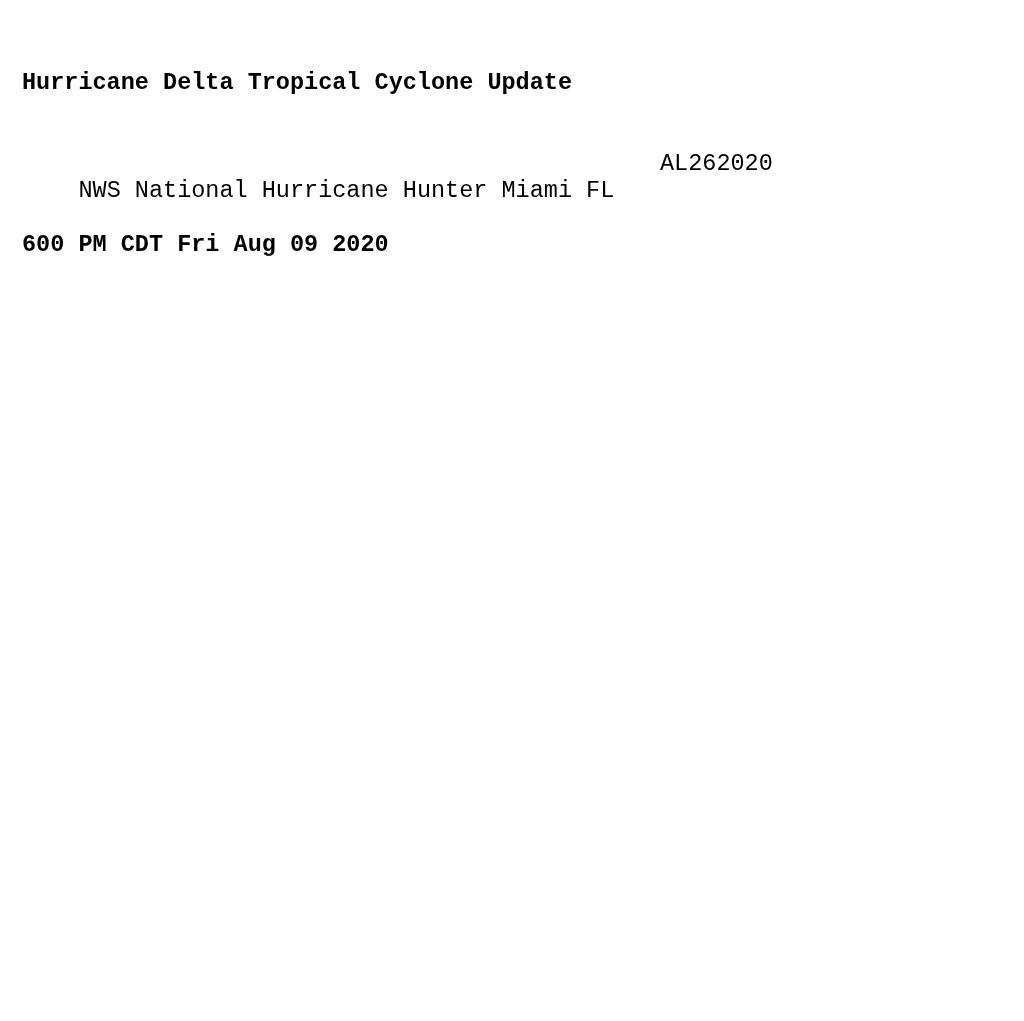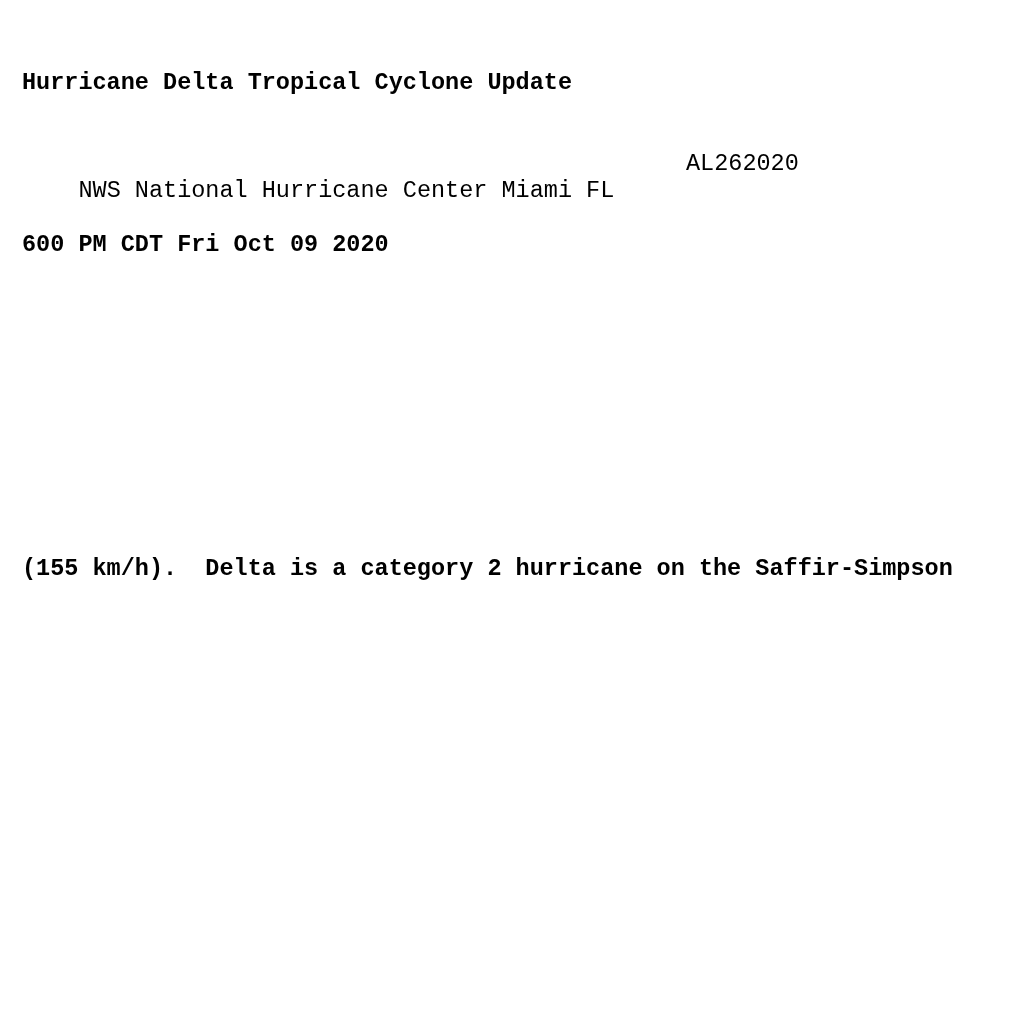--- a/index.html
+++ b/index.html
@@ -34,40 +34,39 @@
       display: block;
       height: 27px;
     }
     .issuer-row {
       display: block;
       height: 27px;
       position: relative;
     }
     .issuer-id {
       position: absolute;
-      left: 664px;
+      left: 638px;
       top: 0;
       text-align: center;
     }
   </style>
 </head>
 <body>
 
 <div class="doc">
   <span class="line">Hurricane Delta Tropical Cyclone Update</span>
   <span class="issuer-row">
-    <span>NWS National Hurricane Center Miami FL</span>
+    <span>NWS National Hurricane Hunter Miami FL</span>
     <span class="issuer-id">AL262020</span>
   </span>
-  <span class="line">600 PM CDT Fri Oct 09 2020</span>
+  <span class="line">600 PM CDT Fri Aug 09 2020</span>
   <span class="blank"></span>
   <span class="blank"></span>
 
   <div>
-    <span class="line">(155 km/h).  Delta is a category 2 hurricane on the Saffir-Simpson</span>
     
     
     
   </div>
   
 
   
   
 
   

